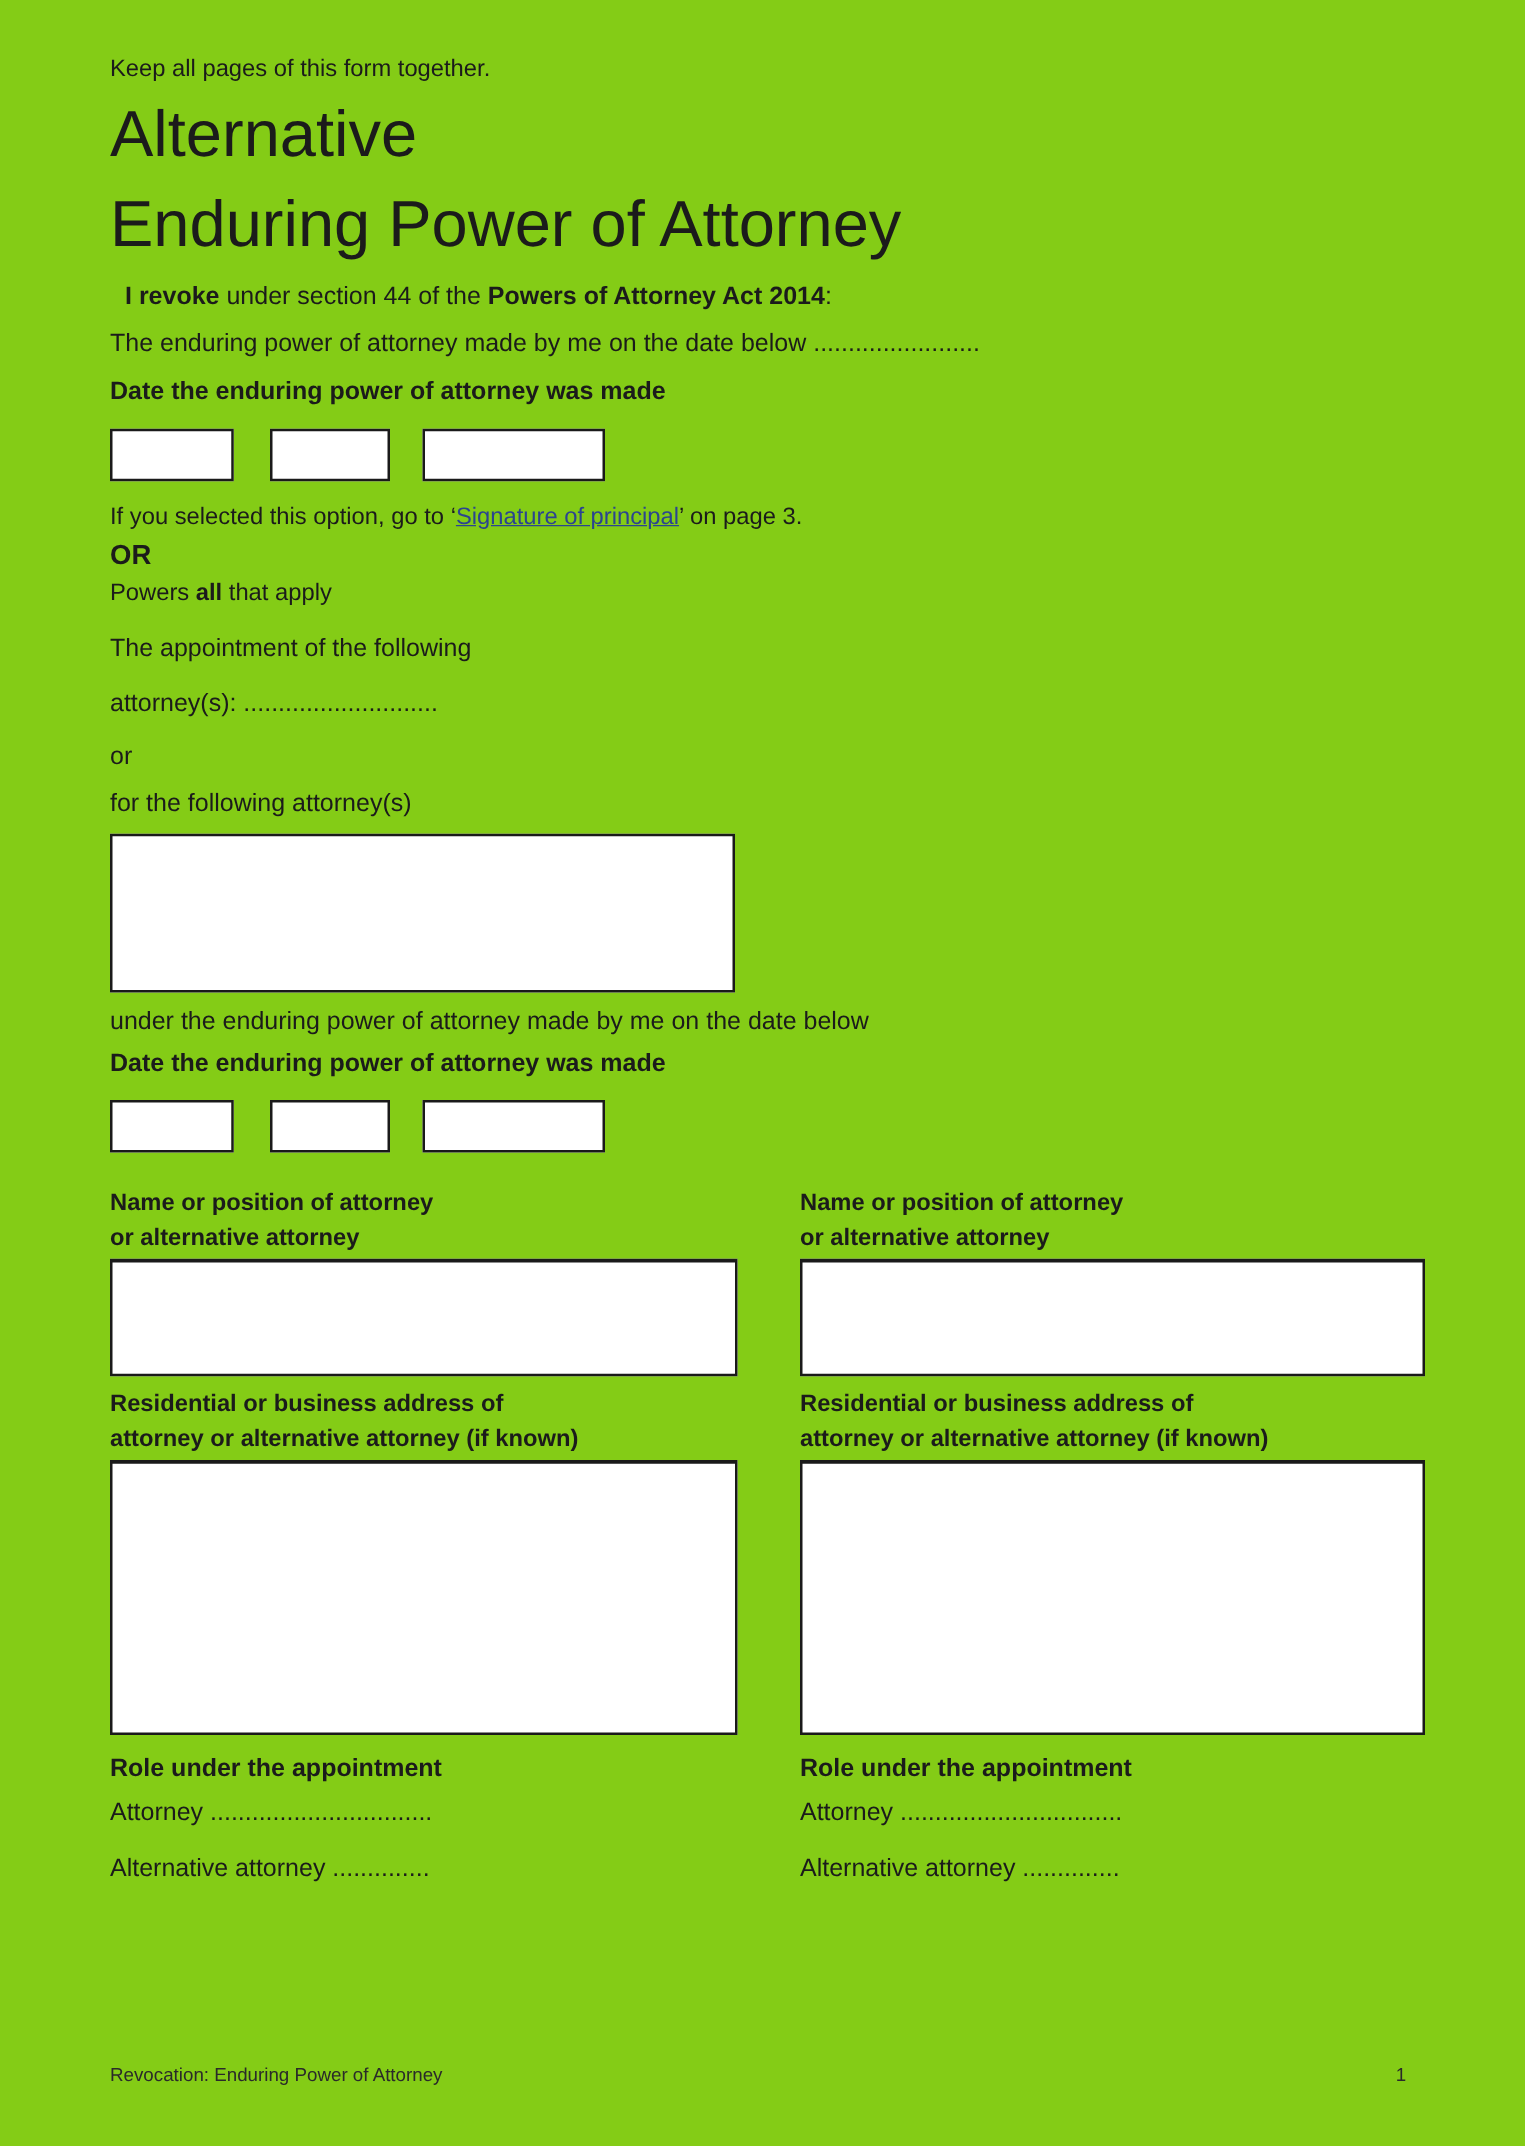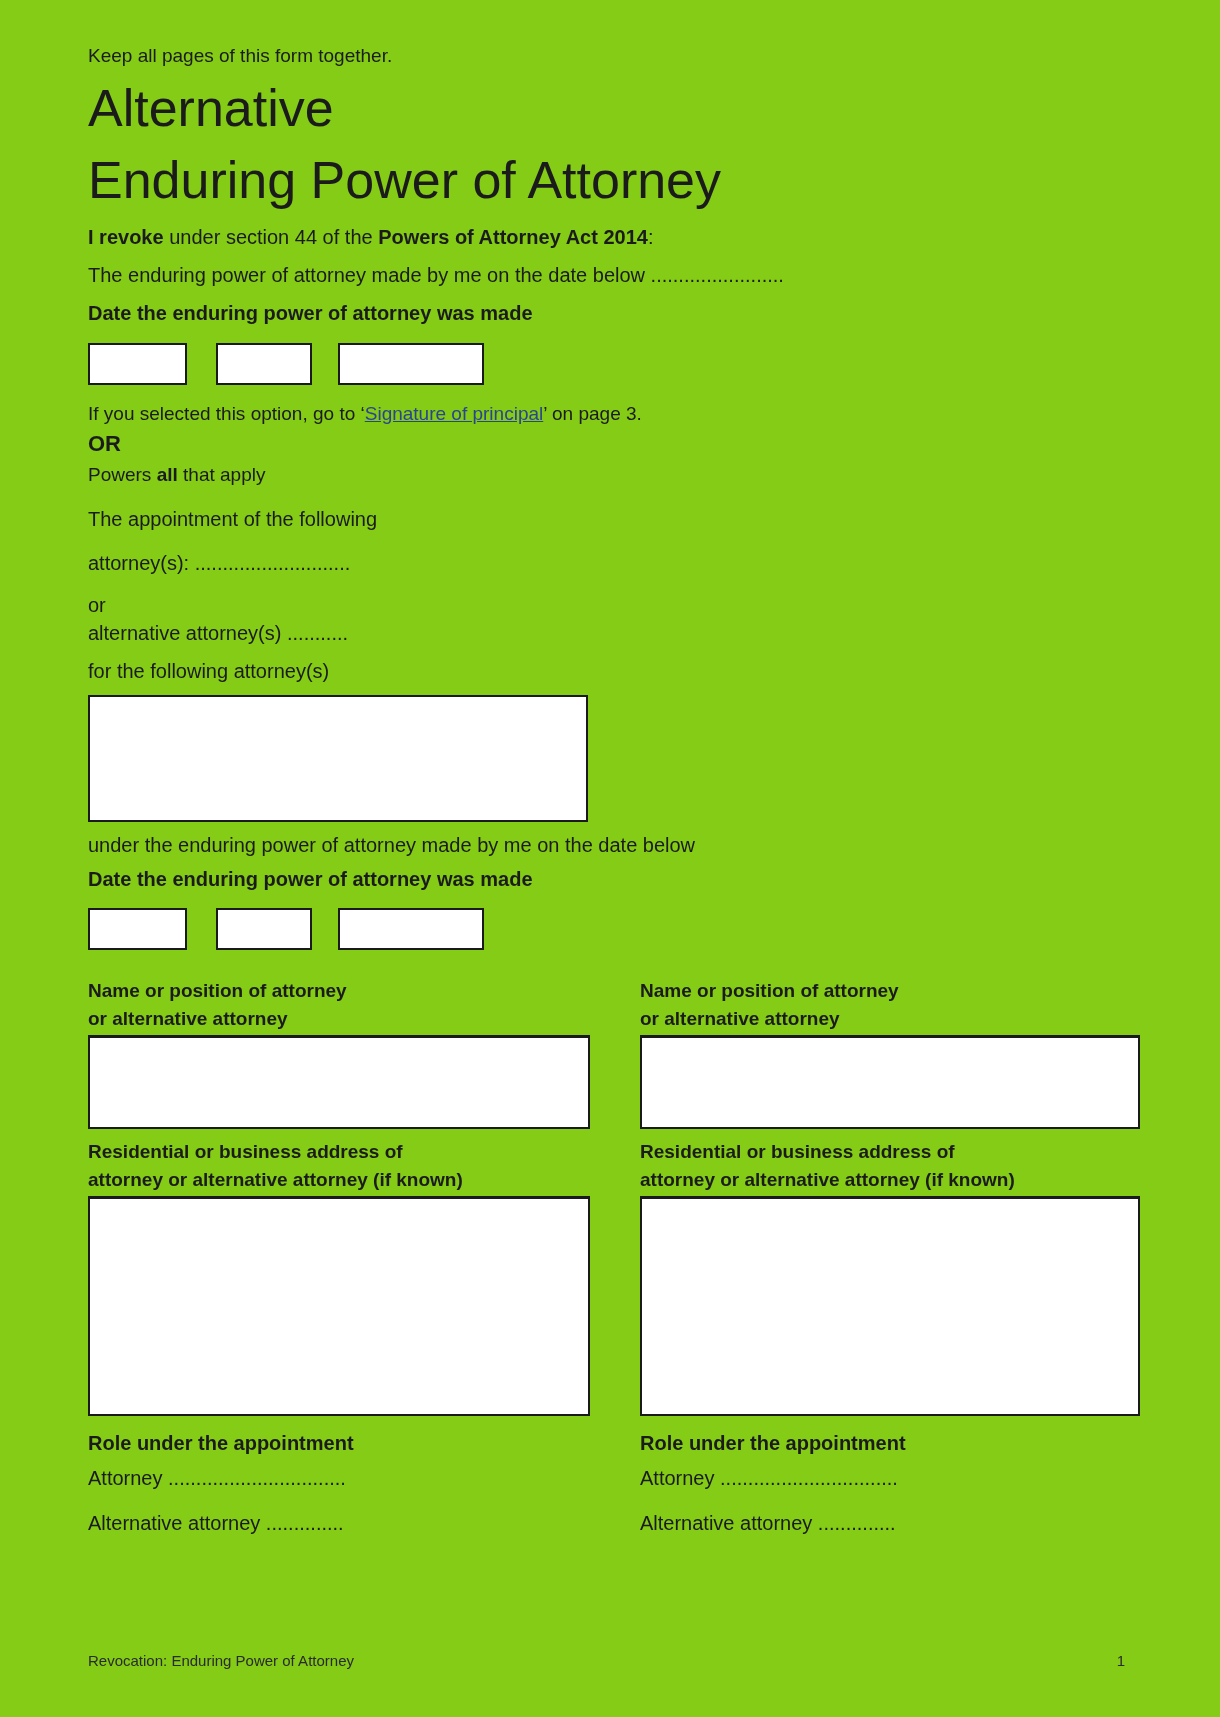--- a/index.html
+++ b/index.html
@@ -10,21 +10,21 @@
     font-family:"Liberation Sans", sans-serif;
     color:#1b1b1b;
     margin:0 auto;
     overflow:hidden;
   }
   .content{position:absolute;left:88px;top:0;width:1052px;}
   p,h1{margin:0;padding:0;}
   .keep{margin:44px 0 0;font-size:19px;line-height:23px;}
   .title{margin:5px 0 0;font-size:52px;line-height:72px;font-weight:400;letter-spacing:0;}
   .body{font-size:20px;line-height:26px;font-weight:400;}
-  .revoke{margin:8px 0 0;}
+  .revoke{margin:8px 12px 0;}
   .opt1{margin:12px 0 0;}
   .section-label{margin:12px 0 0;font-size:20px;line-height:26px;font-weight:700;}
   .date-row{margin:17px 0 0;display:flex;}
   .date-box{height:42px;border:2px solid #1a1a1a;box-sizing:border-box;background:#fff;}
   .db1{width:99px;margin-right:29px;}
   .db2{width:96px;margin-right:26px;}
   .db3{width:146px;}
   .note{margin:17px 0 0;font-size:19px;line-height:23px;}
   .note a{color:#2b4490;text-decoration:underline;cursor:pointer;}
   .or{margin:5px 0 0;font-size:22px;line-height:28px;font-weight:700;}
@@ -81,21 +81,20 @@
 
     <p class="note"><span>If you selected this option, go to ‘</span><a>Signature of principal</a><span>’ on page 3.</span></p>
 
     <p class="or">OR</p>
 
     <p class="select"><span>Powers </span><b>all</b><span> that apply</span></p>
 
     <p class="body appt1">The appointment of the following</p>
     <p class="body appt2">attorney(s): ............................</p>
     <p class="body appt3">or</p>
-    <p class="body appt4">alternative attorney(s) ...........</p>
     <p class="body appt5">for the following attorney(s)</p>
 
     <div class="big-box"></div>
 
     <p class="body under">under the enduring power of attorney made by me on the date below</p>
 
     <p class="section-label dl2">Date the enduring power of attorney was made</p>
 
     <div class="date-row dr2">
       <div class="date-box db1"></div>

